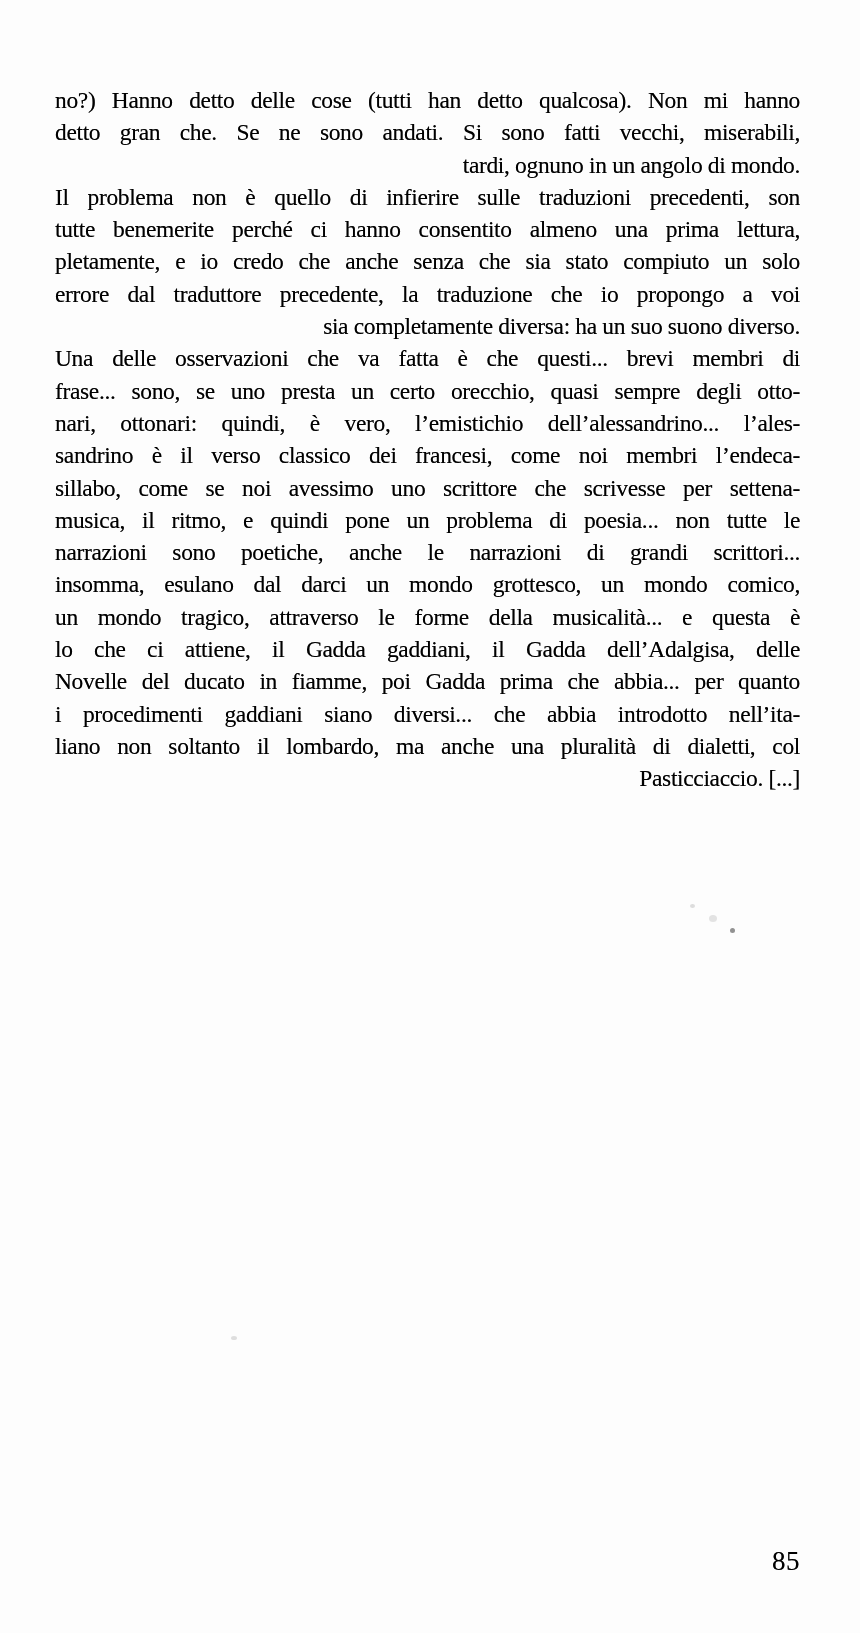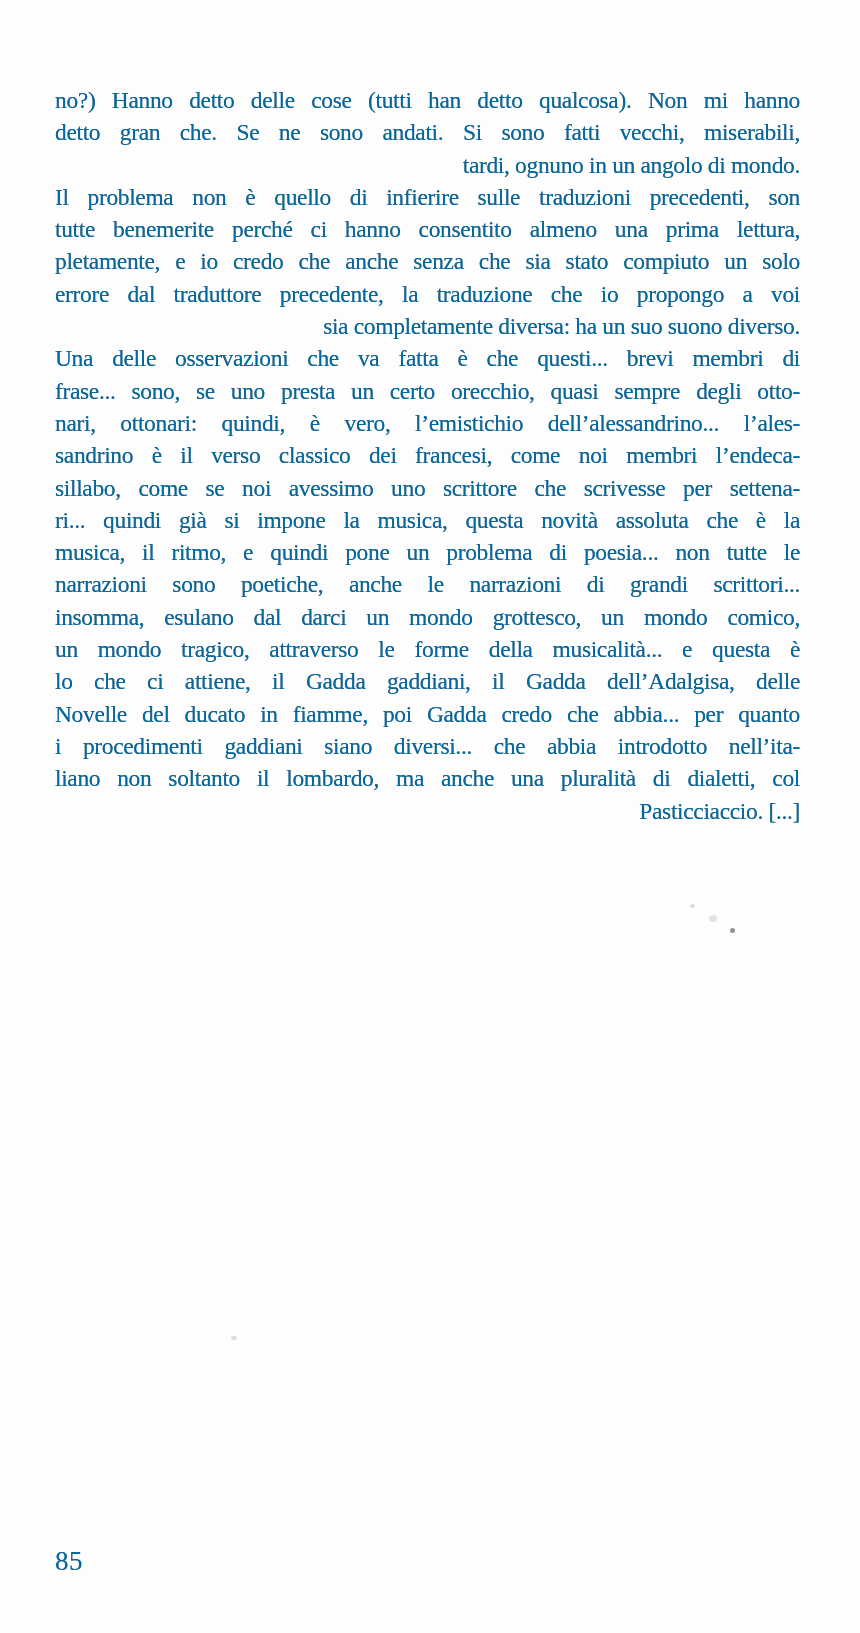--- a/index.html
+++ b/index.html
@@ -7,21 +7,21 @@
     padding: 0;
     background: #e8e8e8;
   }
   .page {
     position: relative;
     width: 860px;
     height: 1633px;
     background: #fdfdfd;
     overflow: hidden;
     font-family: "Liberation Serif", "DejaVu Serif", serif;
-    color: #0369a1;
+    color: #000000;
   }
   .text-block {
     position: absolute;
     left: 55px;
     top: 84px;
     width: 745px;
   }
   .line {
     font-size: 23.5px;
     line-height: 32.3px;
@@ -35,21 +35,21 @@
     text-align: justify;
     text-align-last: justify;
   }
   .line .it {
   }
   .page-number {
     position: absolute;
     left: 55px;
     width: 745px;
     top: 1546px;
-    text-align: left;
+    text-align: right;
     font-size: 27px;
     letter-spacing: 0.5px;
     text-shadow: 0 0 0.5px rgba(20,20,20,0.5);
   }
   .artifact {
     position: absolute;
     border-radius: 50%;
     pointer-events: none;
   }
   .speck-1 { left: 690px; top: 904px; width: 5px; height: 4px; background: rgba(160,160,160,0.35); }
@@ -68,27 +68,26 @@
       <div class="line justify"><span>Il problema non è quello di infierire sulle traduzioni precedenti, son</span></div>
       <div class="line justify"><span>tutte benemerite perché ci hanno consentito almeno una prima lettura,</span></div>
       <div class="line justify"><span>pletamente, e io credo che anche senza che sia stato compiuto un solo</span></div>
       <div class="line justify"><span>errore dal traduttore precedente, la traduzione che io propongo a voi</span></div>
       <div class="line"><span>sia completamente diversa: ha un suo suono diverso.</span></div>
       <div class="line justify"><span>Una delle osservazioni che va fatta è che questi... brevi membri di</span></div>
       <div class="line justify"><span>frase... sono, se uno presta un certo orecchio, quasi sempre degli otto-</span></div>
       <div class="line justify"><span>nari, ottonari: quindi, è vero, l’emistichio dell’alessandrino... l’ales-</span></div>
       <div class="line justify"><span>sandrino è il verso classico dei francesi, come noi membri l’endeca-</span></div>
       <div class="line justify"><span>sillabo, come se noi avessimo uno scrittore che scrivesse per settena-</span></div>
-      <div class="line justify"><span>ri... quindi già si impone la musica, questa novità assoluta che è la</span></div>
       <div class="line justify"><span>musica, il ritmo, e quindi pone un problema di poesia... non tutte le</span></div>
       <div class="line justify"><span>narrazioni sono poetiche, anche le narrazioni di grandi scrittori...</span></div>
       <div class="line justify"><span>insomma, esulano dal darci un mondo grottesco, un mondo comico,</span></div>
       <div class="line justify"><span>un mondo tragico, attraverso le forme della musicalità... e questa è</span></div>
       <div class="line justify"><span>lo che ci attiene, il Gadda gaddiani, il Gadda dell’</span><span class="it">Adalgisa,</span><span> delle</span></div>
-      <div class="line justify"><span class="it">Novelle del ducato in fiamme,</span><span> poi Gadda credo che abbia... per quanto</span></div>
+      <div class="line justify"><span class="it">Novelle del ducato in fiamme,</span><span> poi Gadda prima che abbia... per quanto</span></div>
       <div class="line justify"><span>i procedimenti gaddiani siano diversi... che abbia introdotto nell’ita-</span></div>
       <div class="line justify"><span>liano non soltanto il lombardo, ma anche una pluralità di dialetti, col</span></div>
       <div class="line"><span class="it">Pasticciaccio</span><span>. [...]</span></div>
     </div>
 
   <div class="page-number">85</div>
 
   <span class="artifact speck-1"></span>
   <span class="artifact speck-2"></span>
   <span class="artifact speck-3"></span>

